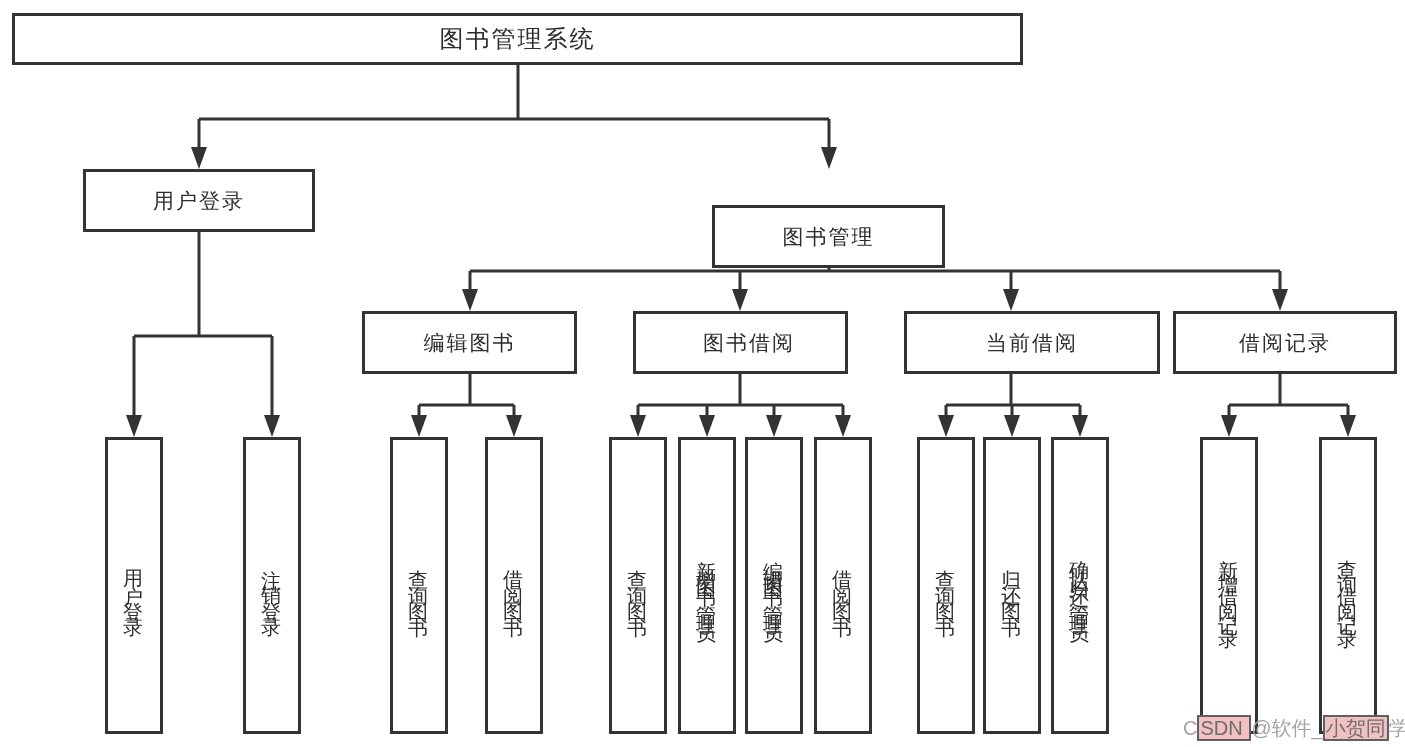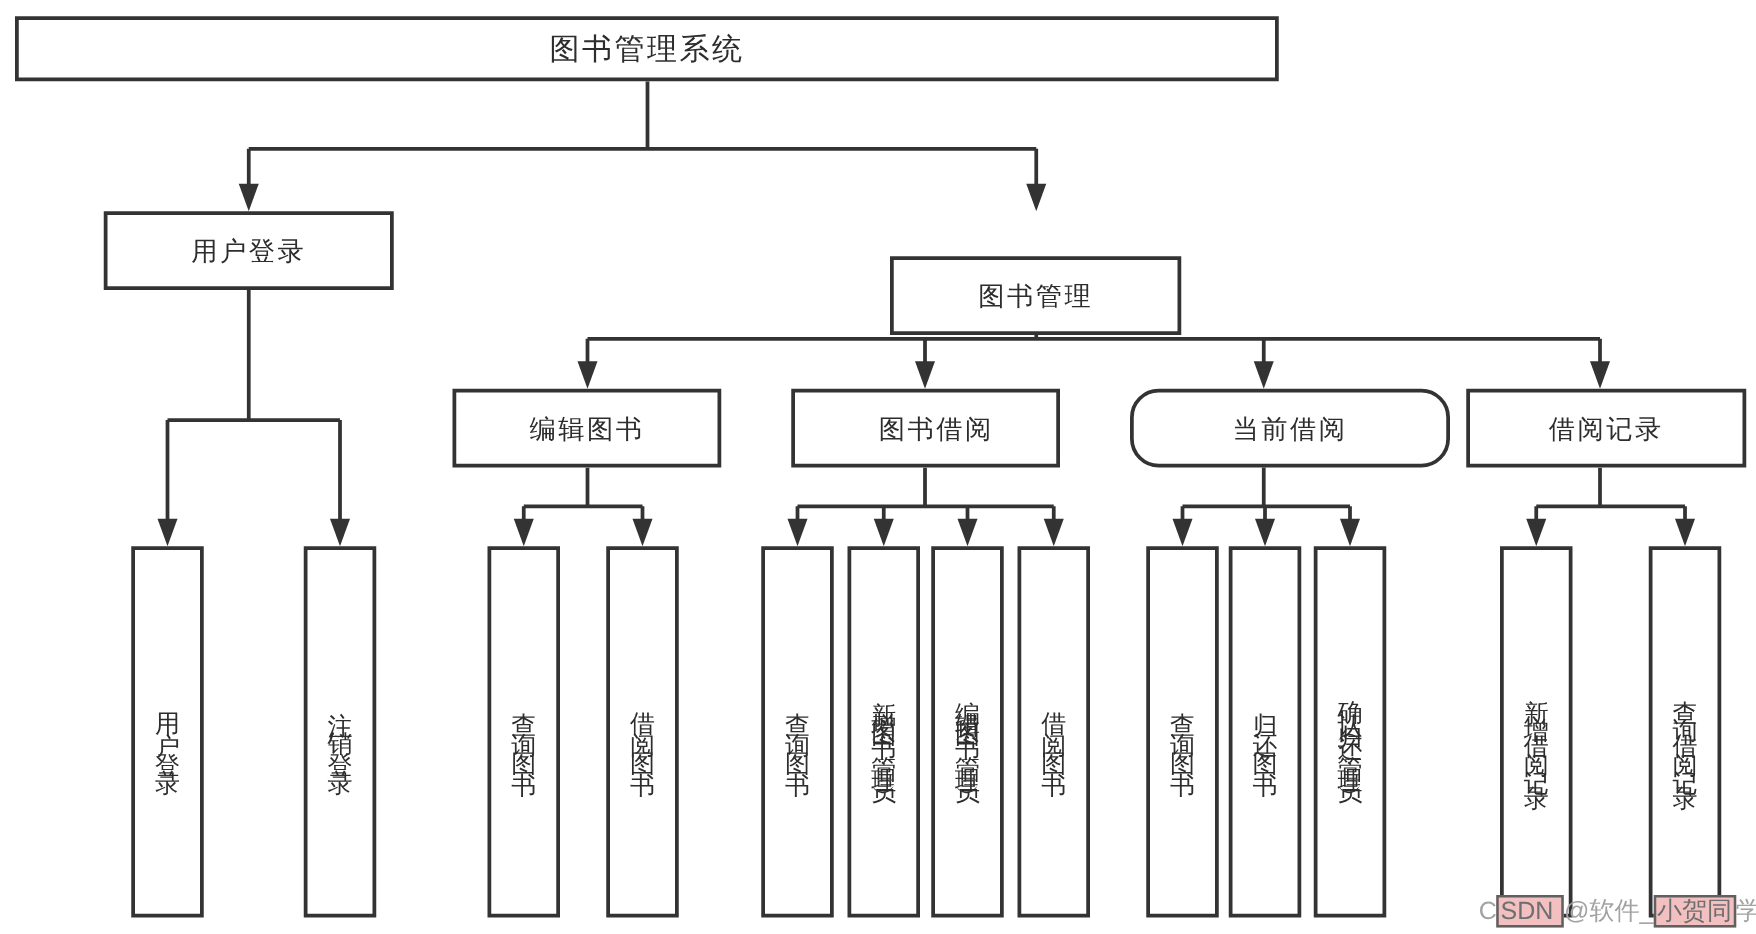--- a/index.html
+++ b/index.html
@@ -132,21 +132,21 @@
     </g>
   </svg>
 
   <div class="box root-box">图书管理系统</div>
 
   <div class="box h-box" style="left:83px; width:232px;">用户登录</div>
   <div class="box h-box" style="left:712px; width:233px;margin-top:36px;">图书管理</div>
 
   <div class="box h-box lvl3" style="left:362px; width:215px;">编辑图书</div>
   <div class="box h-box lvl3" style="left:633px; width:215px;padding-left:17px;">图书借阅</div>
-  <div class="box h-box lvl3" style="left:904px; width:256px;border-radius:23px;">当前借阅</div>
+  <div class="box h-box lvl3" style="left:904px; width:256px;">当前借阅</div>
   <div class="box h-box lvl3" style="left:1173px; width:224px;text-align:right;">借阅记录</div>
 
   <div class="box v-box v-short" style="left:105px;">用户登录</div>
   <div class="box v-box v-short" style="left:243px;">注销登录</div>
 
   <div class="box v-box v-short" style="left:390px;">查询图书</div>
   <div class="box v-box v-short" style="left:485px;">借阅图书</div>
 
   <div class="box v-box v-short" style="left:609px;">查询图书</div>
   <div class="box v-box v-long" style="left:678px;">新增图书（管理员）</div>

